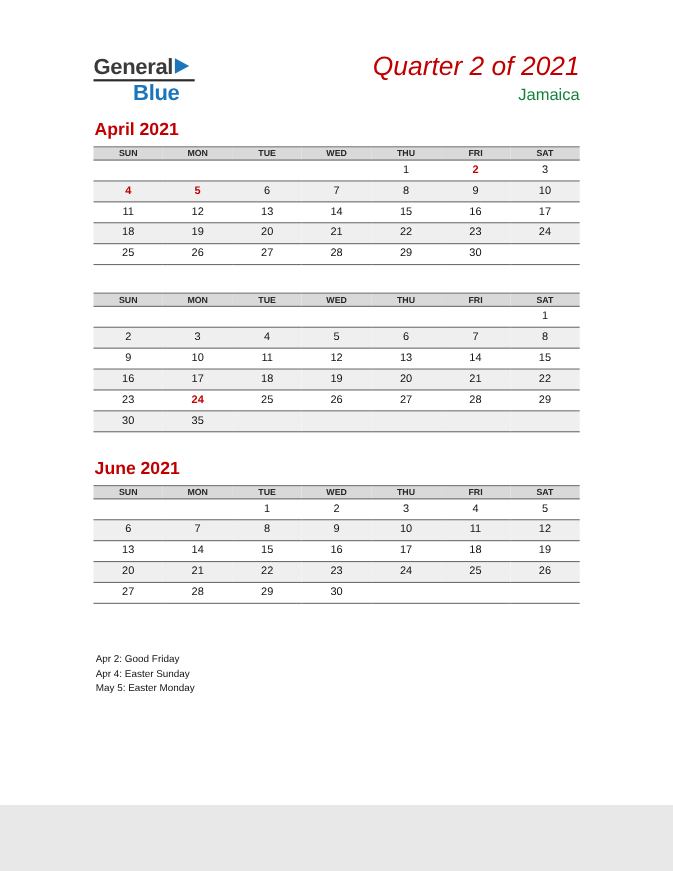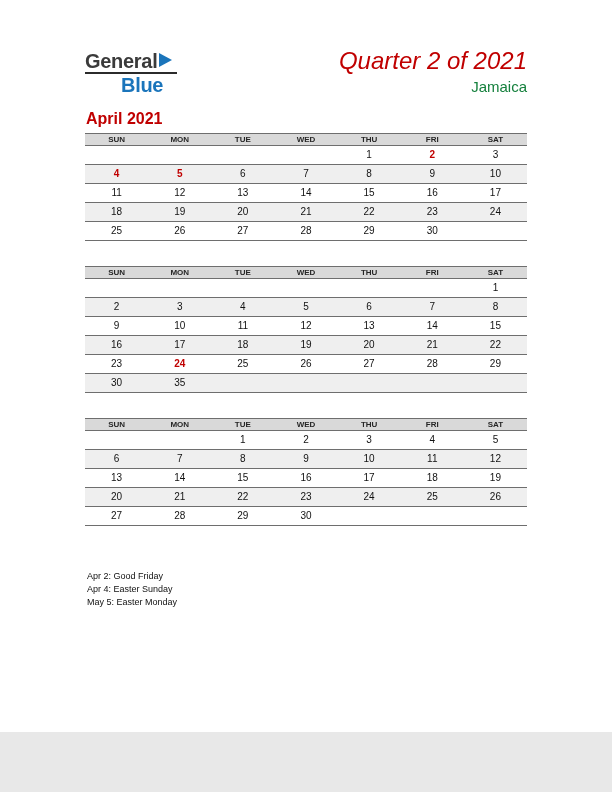--- a/index.html
+++ b/index.html
@@ -269,20 +269,21 @@
               <td></td>
               <td></td>
               <td></td>
               <td></td>
               <td></td>
             </tr>
           </tbody>
         </table>
       </section>
       <section class="month">
+        <h2 class="month-title">June 2021</h2>
         <table class="cal">
           <thead>
             <tr>
               <th>SUN</th>
               <th>MON</th>
               <th>TUE</th>
               <th>WED</th>
               <th>THU</th>
               <th>FRI</th>
               <th>SAT</th>

